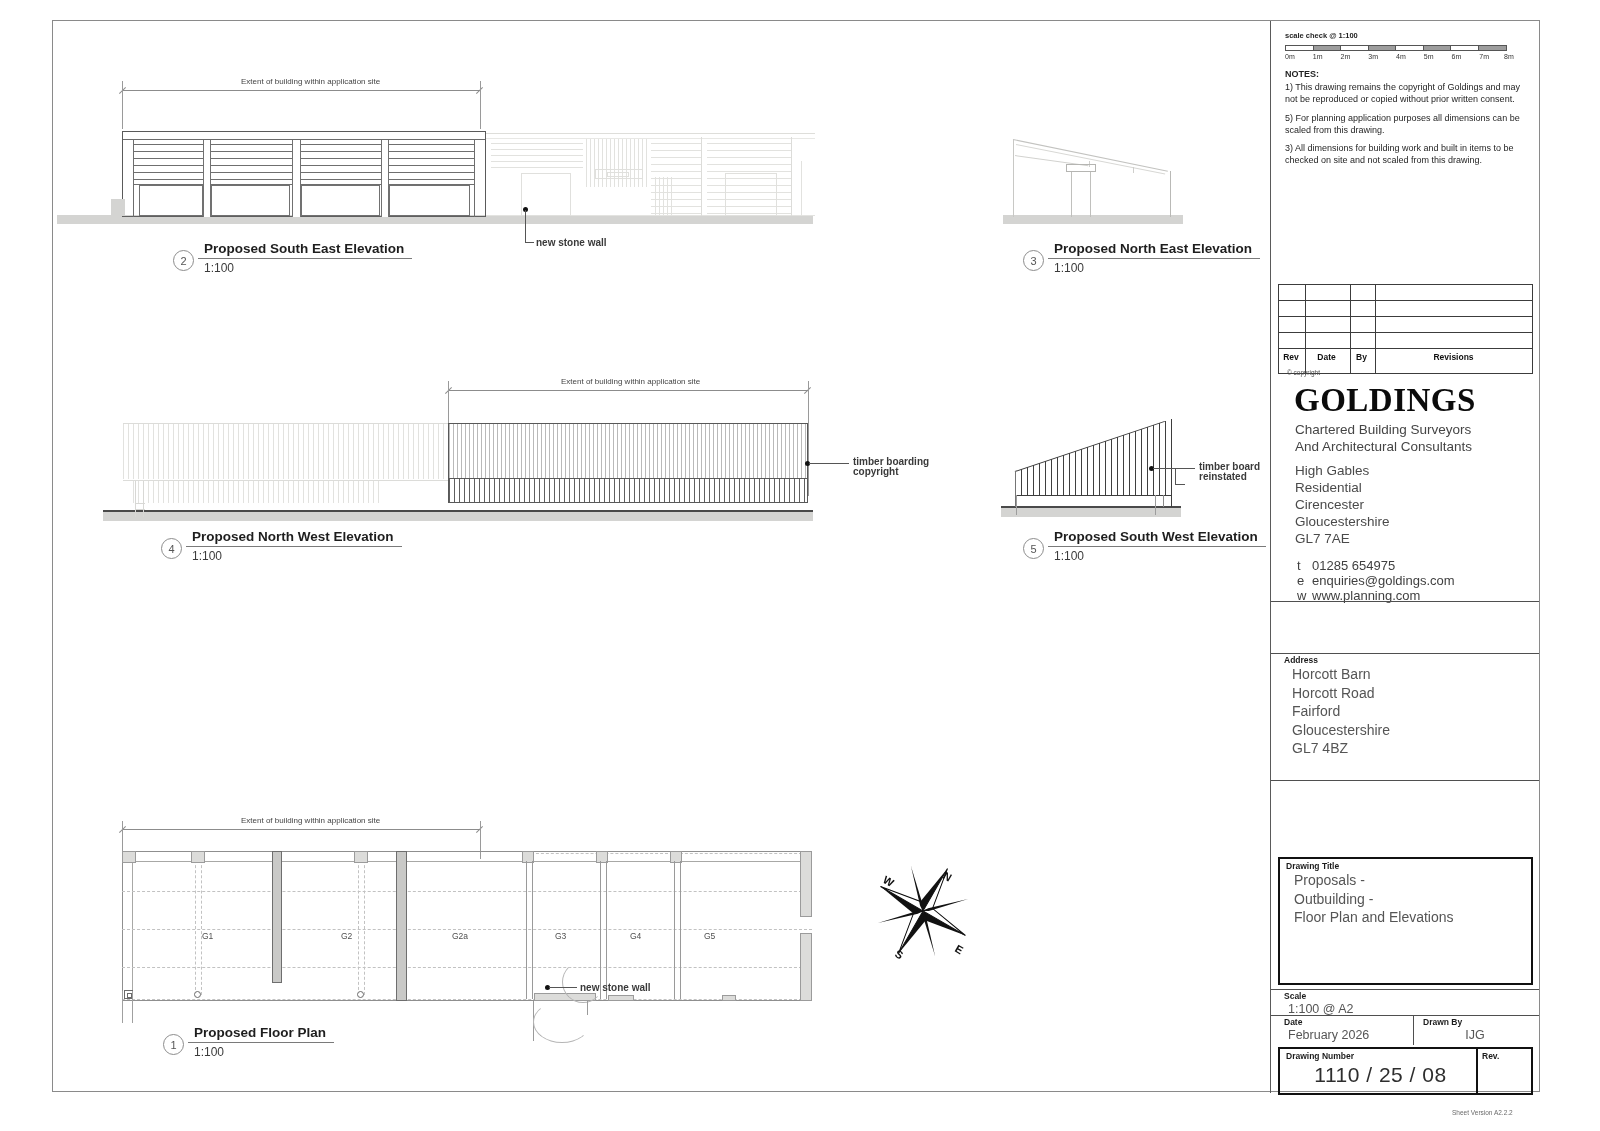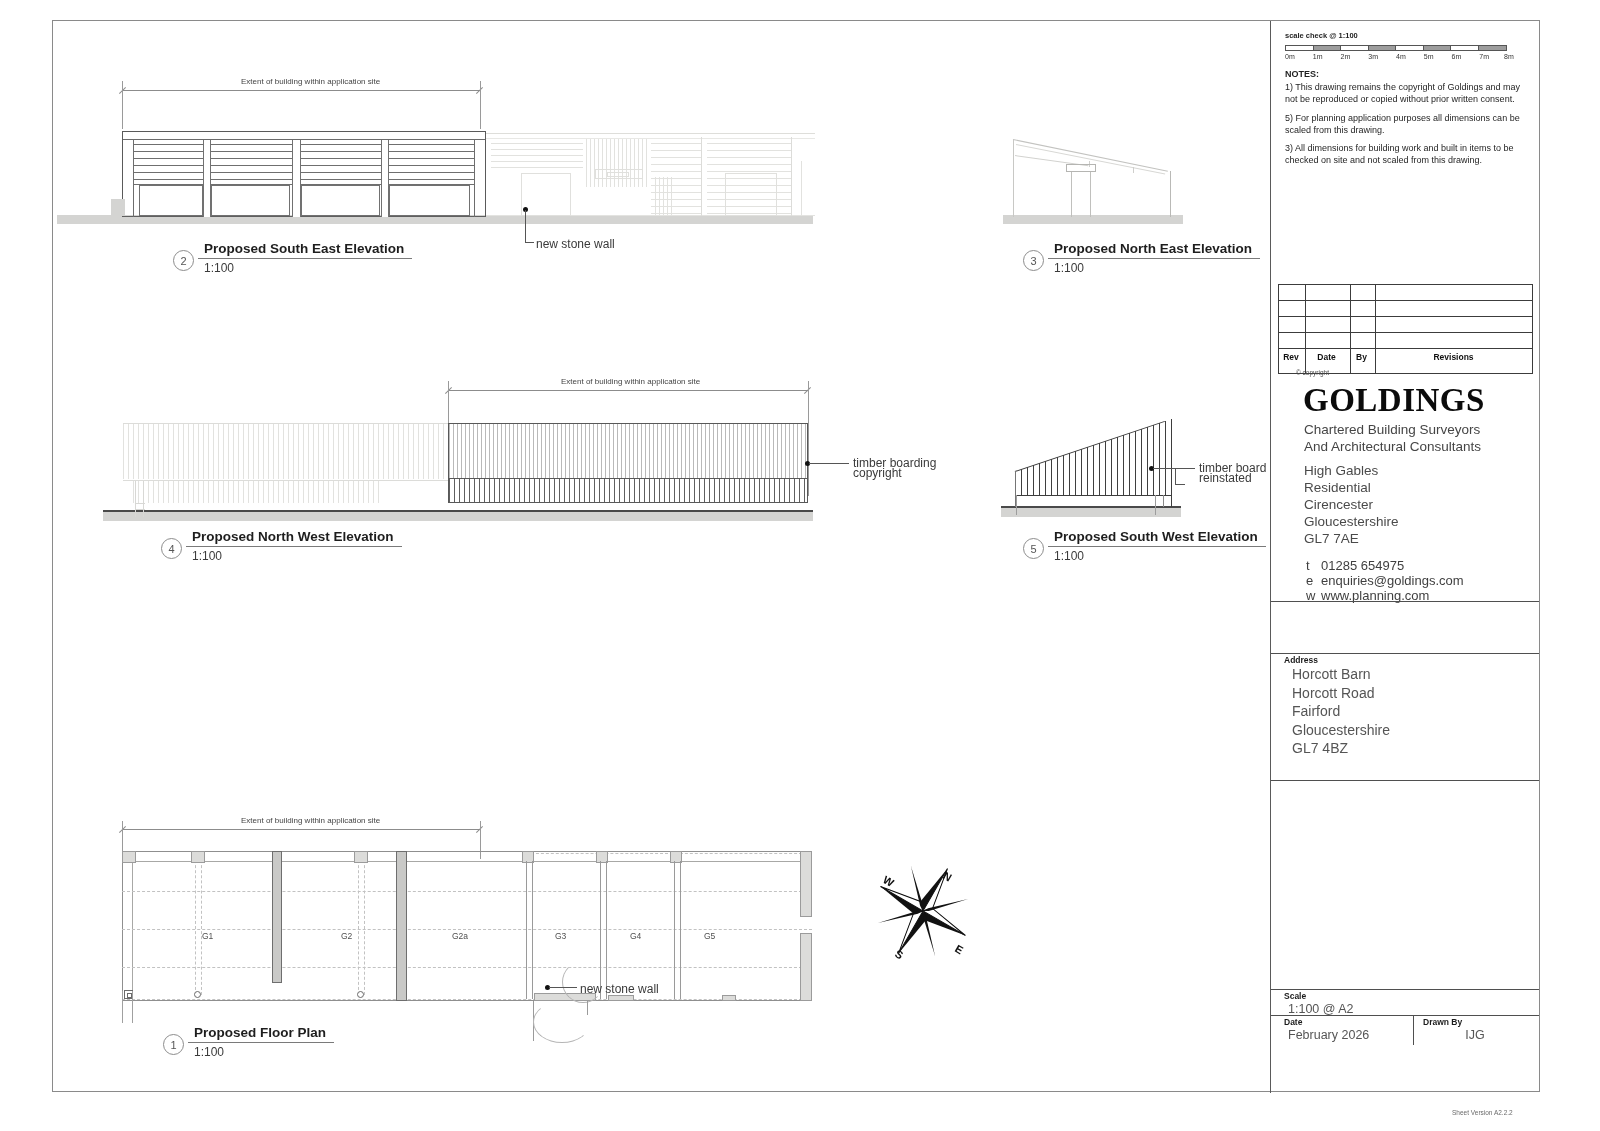--- a/index.html
+++ b/index.html
@@ -31,21 +31,21 @@
   .dim{position:absolute;height:1px;background:#8c8c8c;}
   .dim .cap{position:absolute;top:-4px;width:1px;height:9px;background:#8c8c8c;
             transform:rotate(45deg);}
   .dim .cap.l{left:0;} .dim .cap.r{right:0;}
   .dimtxt{position:absolute;font-size:8px;color:#454545;white-space:nowrap;}
 
   
   .leader{position:absolute;}
   .leader .dot{position:absolute;width:5px;height:5px;border-radius:50%;background:#111;}
   .leader .ln{position:absolute;background:#555;}
-  .leader .tx{position:absolute;font-size:12px;color:#3a3a3a;white-space:nowrap;line-height:1.25;}
+  .leader .tx{position:absolute;font-size:10px;color:#3a3a3a;white-space:nowrap;line-height:1.25;font-weight:bold;}
 
   
   .ground{position:absolute;background:#d4d4d2;}
 
   
   .slats-h{position:absolute;overflow:hidden;}
   .slats-h i{position:absolute;left:0;right:0;height:1px;background:#6f6f6f;}
   .slats-v{position:absolute;overflow:hidden;}
   .slats-v i{position:absolute;top:0;bottom:0;width:1px;background:#5f5f5f;}
   .slats-v.light i{background:#b9b9b9;}
@@ -861,21 +861,21 @@
         <div class="revcol" style="left:26px;"></div>
         <div class="revcol" style="left:71px;"></div>
         <div class="revcol" style="left:96px;"></div>
       </div>
       <div class="revhd" style="left:0;top:68px;width:26px;">Rev</div>
       <div class="revhd" style="left:26px;top:68px;width:45px;">Date</div>
       <div class="revhd" style="left:71px;top:68px;width:25px;">By</div>
       <div class="revhd" style="left:96px;top:68px;width:159px;">Revisions</div>
     </div>
 
-    <div class="abs" style="left:23px;top:348px;width:255px;height:232px;">
+    <div class="abs" style="left:14px;top:348px;width:255px;height:232px;">
       <div class="tiny" style="position:absolute;left:2px;top:0;font-size:6.5px;">© copyright</div>
       <div class="logo" style="position:absolute;left:9px;top:13px;">GOLDINGS</div>
       <div class="sub" style="position:absolute;left:10px;top:52px;">Chartered Building Surveyors</div>
       <div class="sub" style="position:absolute;left:10px;top:69px;">And Architectural Consultants</div>
       <div class="addr" style="position:absolute;left:10px;top:93px;">High Gables</div>
       <div class="addr" style="position:absolute;left:10px;top:110px;">Residential</div>
       <div class="addr" style="position:absolute;left:10px;top:127px;">Cirencester</div>
       <div class="addr" style="position:absolute;left:10px;top:144px;">Gloucestershire</div>
       <div class="addr" style="position:absolute;left:10px;top:161px;">GL7 7AE</div>
       <div class="contact" style="position:absolute;left:12px;top:188px;">
@@ -896,36 +896,49 @@
       <div class="tb-hd">Address</div>
       <div class="tb-val">Horcott Barn</div>
       <div class="tb-val">Horcott Road</div>
       <div class="tb-val">Fairford</div>
       <div class="tb-val">Gloucestershire</div>
       <div class="tb-val">GL7 4BZ</div>
     </div>
 
     <div class="rule" style="top:759px;"></div>
 
+    <div class="dtbox" style="left:7px;top:836px;width:255px;height:128px;">
+      <div class="tb-hd">Drawing Title</div>
+      <div class="tb-val">Proposals -</div>
+      <div class="tb-val">Outbuilding -</div>
+      <div class="tb-val">Floor Plan and Elevations</div>
+    </div>
 
     <div class="rule" style="top:968px;"></div>
     <div class="abs" style="left:7px;top:968px;width:255px;height:26px;">
       <div class="tb-hd">Scale</div>
       <div class="tb-val" style="font-size:12.5px;padding-left:10px;">1:100 @ A2</div>
     </div>
 
     <div class="rule" style="top:994px;"></div>
     <div class="abs" style="left:7px;top:994px;width:135px;height:30px;">
       <div class="tb-hd">Date</div>
       <div class="tb-val" style="font-size:12.5px;padding-left:10px;">February 2026</div>
     </div>
     <div class="abs" style="left:142px;top:994px;width:1.2px;height:30px;background:#4f4f4f;"></div>
     <div class="abs" style="left:146px;top:994px;width:116px;height:30px;">
       <div class="tb-hd">Drawn By</div>
       <div class="tb-val" style="font-size:12.5px;text-align:center;padding-left:0;">IJG</div>
     </div>
 
+    <div class="dtbox" style="left:7px;top:1026px;width:255px;height:48px;">
+      <div class="tb-hd">Drawing Number</div>
+      <div class="dnum" style="margin-top:2px;margin-right:50px;">1110 / 25 / 08</div>
+      <div class="abs" style="right:53px;top:0;width:2px;height:44px;background:#111;"></div>
+      <div class="tb-hd" style="position:absolute;right:5px;top:0;width:44px;">Rev.</div>
+      <div class="tb-val" style="position:absolute;right:5px;top:18px;width:44px;text-align:center;padding-left:0;"></div>
+    </div>
 
   </div>
 
 </div>
 
 <div class="footer" style="left:1452px;top:1109px;">Sheet Version A2.2.2</div>
 
 </body></html>

